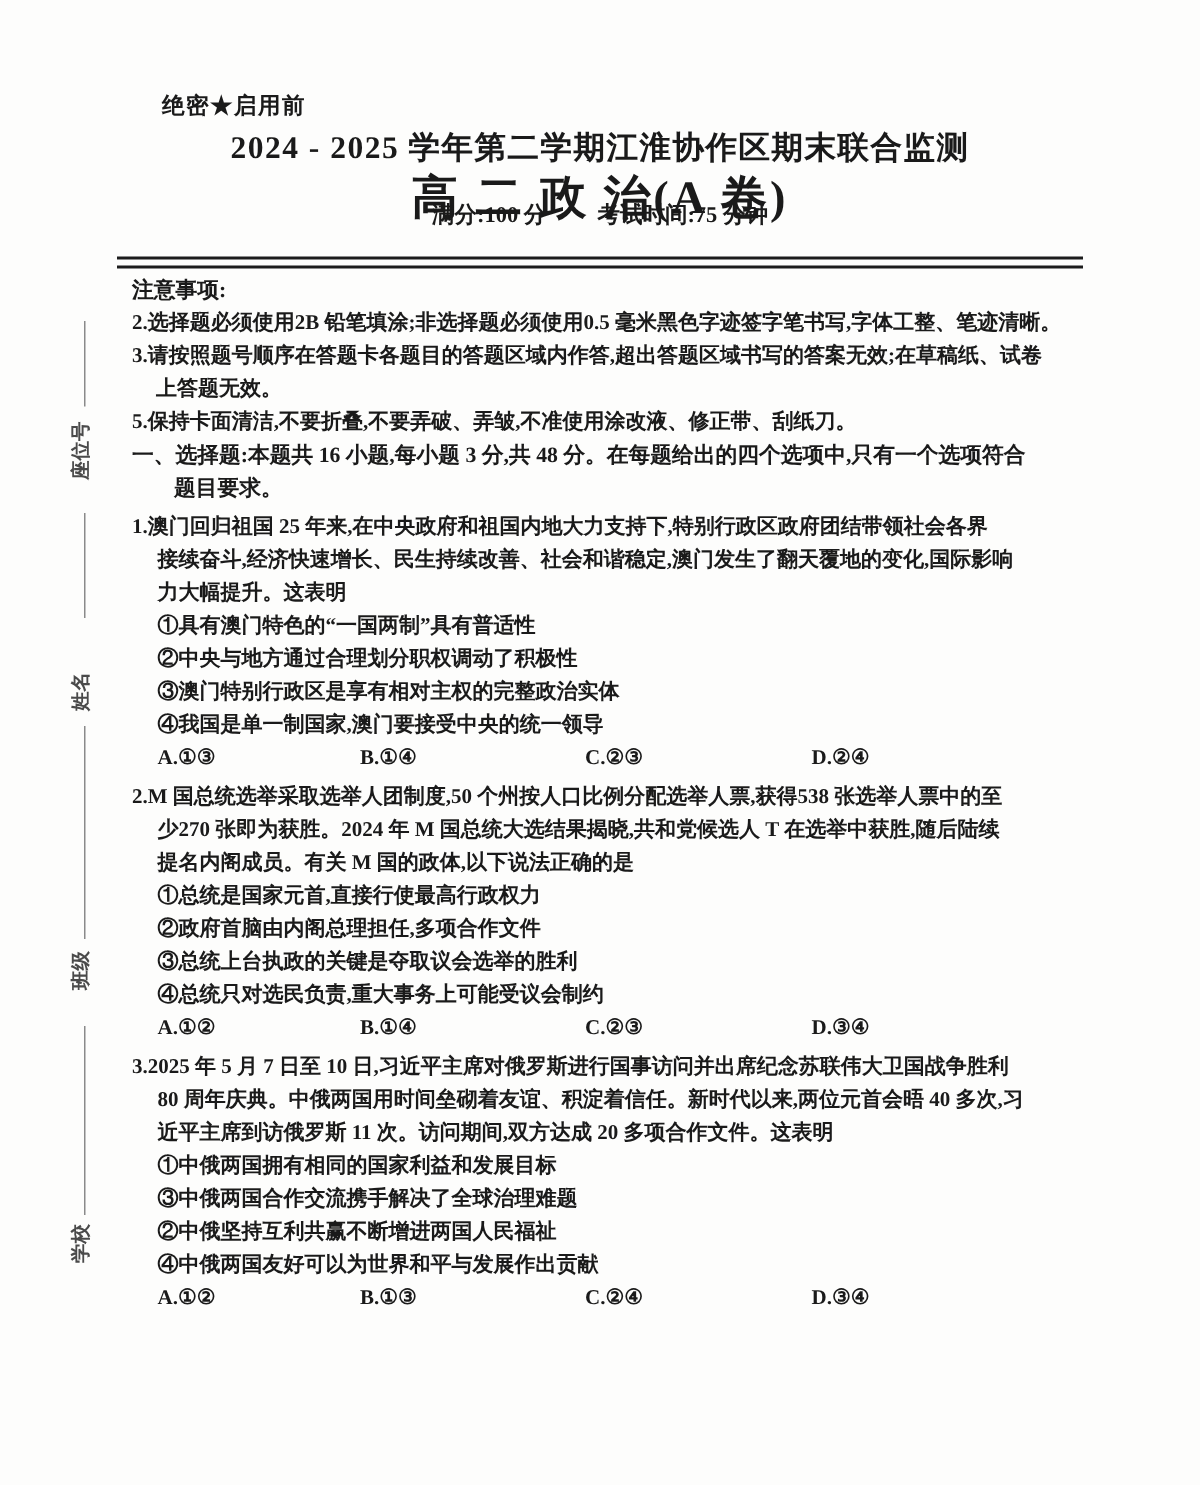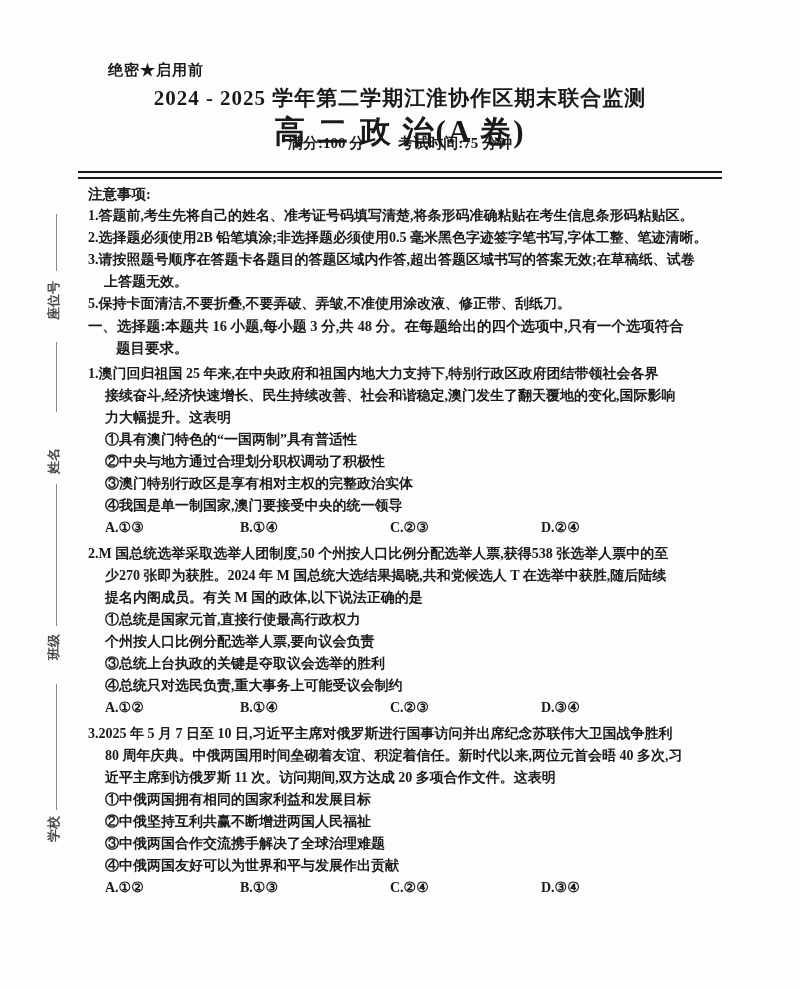--- a/index.html
+++ b/index.html
@@ -76,21 +76,20 @@
   <div class="title2">高 二 政 治(A 卷)</div>
   <div class="meta">
     <span>满分:100 分</span>
     <span>考试时间:75 分钟</span>
   </div>
   <div class="double-rule"></div>
 
   <div class="content">
 
     <div class="notes-heading">注意事项:</div>
-    <div class="note">1.答题前,考生先将自己的姓名、准考证号码填写清楚,将条形码准确粘贴在考生信息条形码粘贴区。</div>
     <div class="note">2.选择题必须使用2B 铅笔填涂;非选择题必须使用0.5 毫米黑色字迹签字笔书写,字体工整、笔迹清晰。</div>
     <div class="note">3.请按照题号顺序在答题卡各题目的答题区域内作答,超出答题区域书写的答案无效;在草稿纸、试卷
 上答题无效。</div>
     <div class="note">5.保持卡面清洁,不要折叠,不要弄破、弄皱,不准使用涂改液、修正带、刮纸刀。</div>
 
     <div class="section-heading">一、选择题:本题共 16 小题,每小题 3 分,共 48 分。在每题给出的四个选项中,只有一个选项符合
 题目要求。</div>
 
     <div class="question">
       <div class="stem">1.澳门回归祖国 25 年来,在中央政府和祖国内地大力支持下,特别行政区政府团结带领社会各界
@@ -106,38 +105,38 @@
         <span class="ans c">C.②③</span>
         <span class="ans d">D.②④</span>
       </div>
     </div>
 
     <div class="question">
       <div class="stem">2.M 国总统选举采取选举人团制度,50 个州按人口比例分配选举人票,获得538 张选举人票中的至
 少270 张即为获胜。2024 年 M 国总统大选结果揭晓,共和党候选人 T 在选举中获胜,随后陆续
 提名内阁成员。有关 M 国的政体,以下说法正确的是</div>
       <div class="choice">①总统是国家元首,直接行使最高行政权力</div>
-      <div class="choice">个州按人口比例分配选举人票,要向议会负责</div>
+      <div class="choice">②政府首脑由内阁总理担任,多项合作文件</div>
       <div class="choice">③总统上台执政的关键是夺取议会选举的胜利</div>
       <div class="choice">④总统只对选民负责,重大事务上可能受议会制约</div>
       <div class="answers">
         <span class="ans a">A.①②</span>
         <span class="ans b">B.①④</span>
         <span class="ans c">C.②③</span>
         <span class="ans d">D.③④</span>
       </div>
     </div>
 
     <div class="question">
       <div class="stem">3.2025 年 5 月 7 日至 10 日,习近平主席对俄罗斯进行国事访问并出席纪念苏联伟大卫国战争胜利
 80 周年庆典。中俄两国用时间垒砌着友谊、积淀着信任。新时代以来,两位元首会晤 40 多次,习
 近平主席到访俄罗斯 11 次。访问期间,双方达成 20 多项合作文件。这表明</div>
       <div class="choice">①中俄两国拥有相同的国家利益和发展目标</div>
+      <div class="choice">③中俄两国合作交流携手解决了全球治理难题</div>
       <div class="choice">②中俄坚持互利共赢不断增进两国人民福祉</div>
-      <div class="choice">③中俄两国合作交流携手解决了全球治理难题</div>
       <div class="choice">④中俄两国友好可以为世界和平与发展作出贡献</div>
       <div class="answers">
         <span class="ans a">A.①②</span>
         <span class="ans b">B.①③</span>
         <span class="ans c">C.②④</span>
         <span class="ans d">D.③④</span>
       </div>
     </div>
 
   </div>

